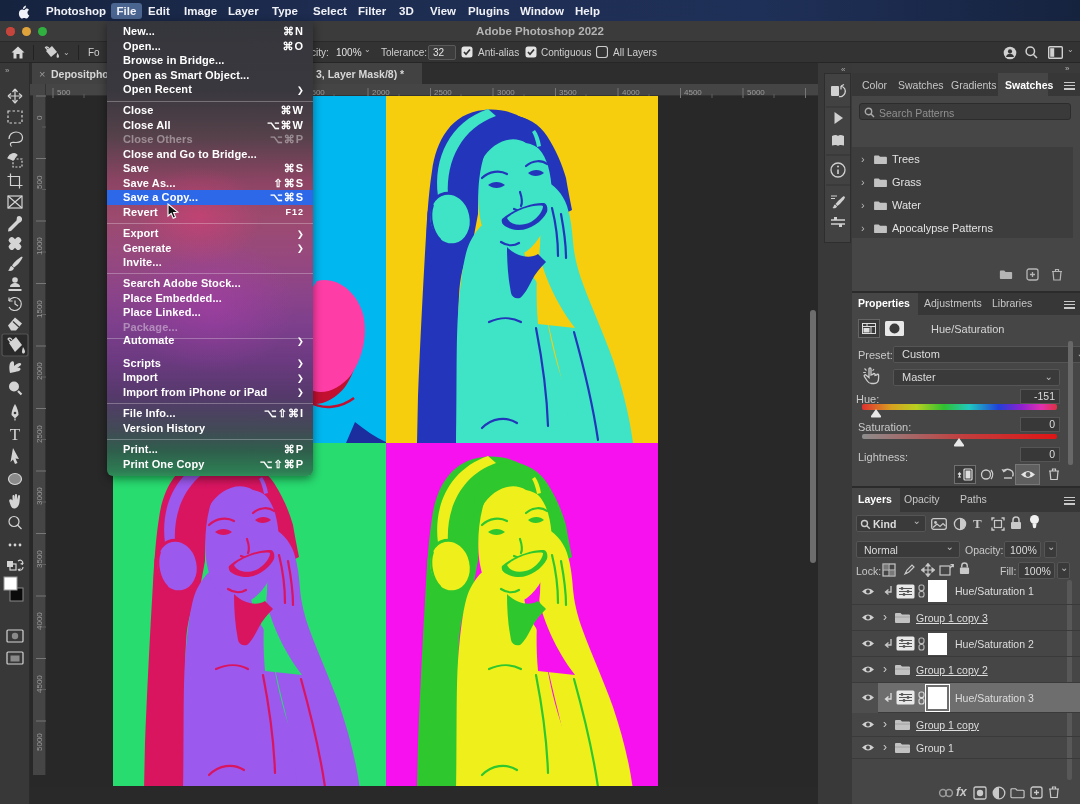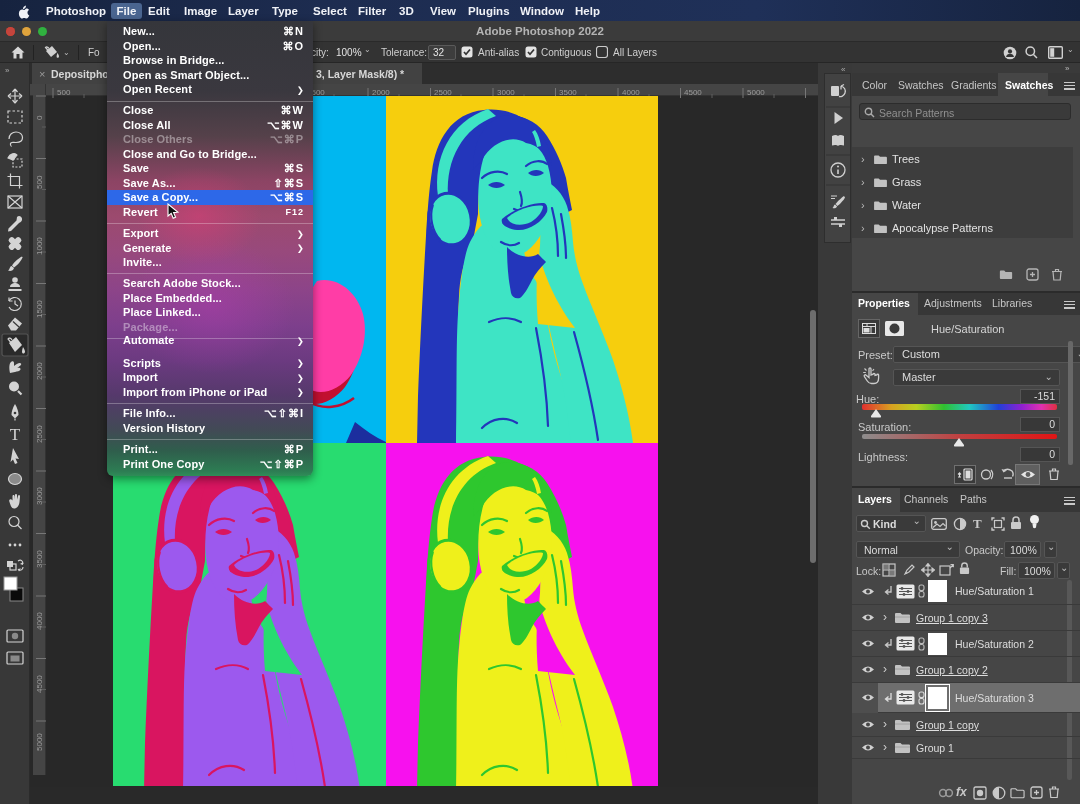--- a/index.html
+++ b/index.html
@@ -534,21 +534,21 @@
         <circle cx="8" cy="5.5" r="2.4" fill="#5f5f5f"></circle>
       </svg>
     <svg class="abs" style="left:196px;top:404px;" width="12" height="14" viewBox="0 0 12 13">
         <path d="M2 3.5 L10 3.5 L9.2 12 L2.8 12 Z M1 3.5 L11 3.5 M4.5 3 L4.5 1.5 L7.5 1.5 L7.5 3" fill="none" stroke="#ccc" stroke-width="1.2"></path>
       </svg>
     <div class="abs" style="left:0;top:423px;width:228px;height:2px;background:#2b2b2b;"></div>
 
     <div class="abs" style="left:0;top:425px;width:228px;height:24px;background:#373737;"></div>
     <div class="abs" style="left:0;top:425px;width:48px;height:24px;background:#464646;"></div>
     <div class="abs ptab on" style="left:6px;top:430px;">Layers</div>
-    <div class="abs ptab" style="left:52px;top:430px;">Channels</div>
+    <div class="abs ptab" style="left:52px;top:430px;">Opacity</div>
     <div class="abs ptab" style="left:108px;top:430px;">Paths</div>
     <div class="abs ham" style="left:212px;top:432px;">
         <i></i>
         <i></i>
         <i></i>
       </div>
 
     <div class="abs" style="left:4px;top:452px;width:70px;height:17px;background:#3a3a3a;border:1px solid #555;border-radius:2px;">
       <svg class="abs" style="left:3px;top:3px;" width="11" height="11" viewBox="0 0 11 11">
           <circle cx="4.5" cy="4.5" r="3" fill="none" stroke="#ccc" stroke-width="1.4"></circle>

